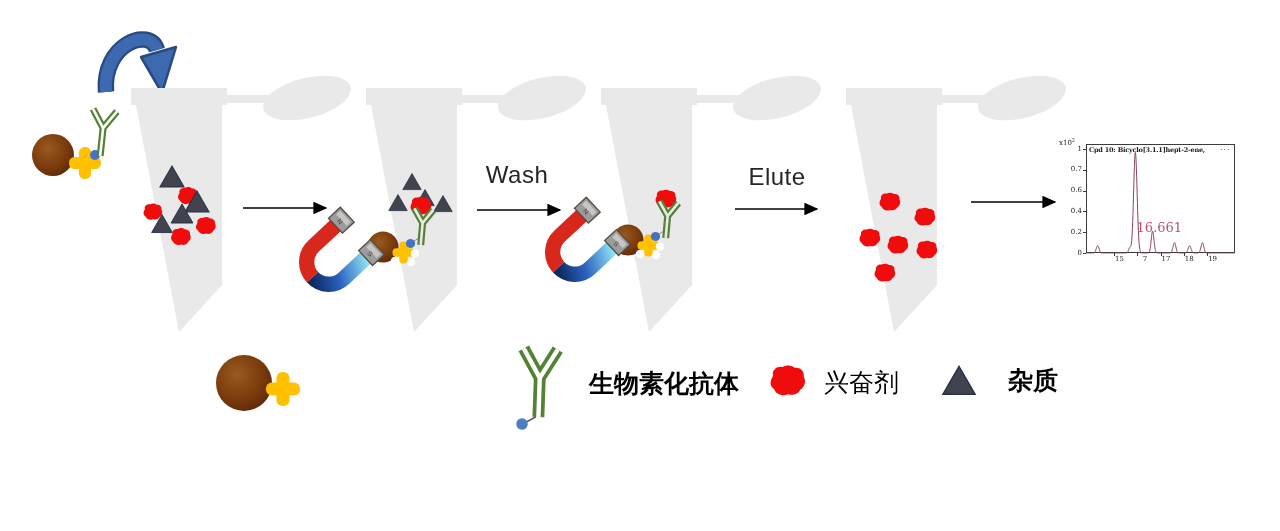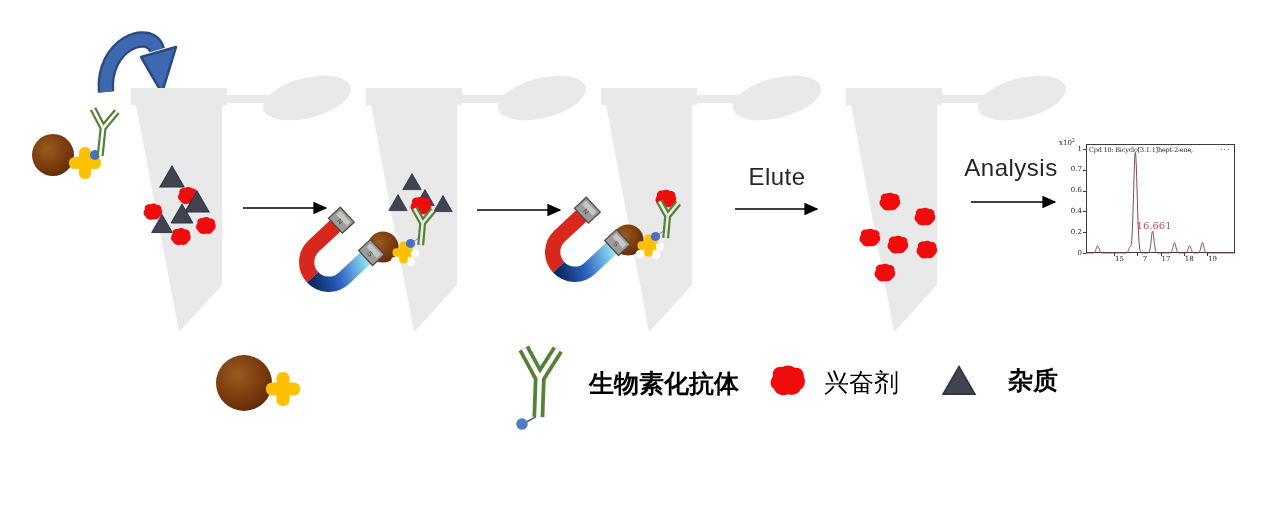--- a/index.html
+++ b/index.html
@@ -15,28 +15,28 @@
   .step-label{position:absolute;width:106px;text-align:center;font-size:24px;font-weight:300;
               color:#262626;letter-spacing:.5px;}
 
   
   #chrom{position:absolute;left:1058px;top:134px;width:192px;height:136px;
          font-family:"DejaVu Serif", serif;color:#222;}
   #chrom .ylab{position:absolute;left:1px;top:3px;font-size:7px;white-space:nowrap;}
   #chrom .ylab sup{font-size:5px;}
   #chrom .cbox{position:absolute;left:28px;top:10px;width:149px;height:109px;
                border:1px solid #3c3c3c;background:#fff;box-sizing:border-box;}
-  #chrom .ctitle{position:absolute;left:31px;top:12px;font-size:6.5px;letter-spacing:-.2px;white-space:nowrap;}
+  #chrom .ctitle{position:absolute;left:31px;top:12px;font-size:6.5px;letter-spacing:-.2px;white-space:nowrap;font-weight:bold;}
   #chrom .cmore{position:absolute;left:162px;top:9px;font-size:8px;letter-spacing:1px;}
   #curve-svg{position:absolute;left:28px;top:10px;}
   .cytick{position:absolute;width:24px;text-align:right;font-size:7px;}
   .cxtick{position:absolute;width:20px;text-align:right;font-size:7px;}
   .cymark{position:absolute;width:3px;height:1px;background:#3c3c3c;}
   .cxmark{position:absolute;width:1px;height:3px;background:#3c3c3c;}
-  .peaklab{position:absolute;width:32px;text-align:center;font-size:10px;color:#c0506a;}
+  .peaklab{position:absolute;width:32px;text-align:center;font-size:13px;color:#c0506a;}
 
   
   .legend-item{position:absolute;display:flex;align-items:center;}
   .legend-label{font-size:25px;color:#000;white-space:nowrap;}
 </style>
 </head>
 <body>
 
 <div class="stage">
 
@@ -162,22 +162,22 @@
 
     <use href="#magnet" transform="translate(330,261) rotate(47) scale(0.85)"></use>
     <use href="#magnet" transform="translate(576,251) rotate(47) scale(0.85)"></use>
 
     <line x1="243" y1="208" x2="326" y2="208" stroke="#000" stroke-width="1.4" marker-end="url(#arrowhead)"></line>
     <line x1="477" y1="210" x2="560" y2="210" stroke="#000" stroke-width="1.4" marker-end="url(#arrowhead)"></line>
     <line x1="735" y1="209" x2="817" y2="209" stroke="#000" stroke-width="1.4" marker-end="url(#arrowhead)"></line>
     <line x1="971" y1="202" x2="1055" y2="202" stroke="#000" stroke-width="1.4" marker-end="url(#arrowhead)"></line>
   </svg>
 
+  <div class="step-label" style="left:464px;top:161px;">Wash</div>
   <div class="step-label" style="left:724px;top:163px;">Elute</div>
-  <div class="step-label" style="left:958px;top:154px;">Analysis</div>
 
   <div id="chrom">
     <div class="ylab"><span>x10</span><sup>2</sup></div>
     <div class="cbox"></div>
     <svg id="curve-svg" width="149" height="109" viewBox="0 0 149 109" preserveAspectRatio="none">
       <polyline id="curve-path" fill="none" stroke="#8a4460" stroke-width="1" points="0.00,109.00 0.25,109.00 0.50,109.00 0.75,109.00 0.99,109.00 1.24,109.00 1.49,109.00 1.74,109.00 1.99,109.00 2.24,109.00 2.48,109.00 2.73,109.00 2.98,109.00 3.23,109.00 3.48,109.00 3.73,109.00 3.97,109.00 4.22,109.00 4.47,109.00 4.72,109.00 4.97,109.00 5.22,109.00 5.46,109.00 5.71,109.00 5.96,109.00 6.21,109.00 6.46,108.99 6.71,108.99 6.95,108.97 7.20,108.95 7.45,108.92 7.70,108.86 7.95,108.78 8.20,108.65 8.44,108.47 8.69,108.22 8.94,107.88 9.19,107.44 9.44,106.91 9.69,106.27 9.93,105.56 10.18,104.79 10.43,104.01 10.68,103.27 10.93,102.62 11.18,102.13 11.42,101.82 11.67,101.74 11.92,101.88 12.17,102.23 12.42,102.77 12.67,103.45 12.91,104.20 13.16,104.98 13.41,105.74 13.66,106.44 13.91,107.05 14.16,107.56 14.40,107.97 14.65,108.29 14.90,108.52 15.15,108.69 15.40,108.80 15.65,108.88 15.89,108.93 16.14,108.96 16.39,108.98 16.64,108.99 16.89,108.99 17.14,109.00 17.38,109.00 17.63,109.00 17.88,109.00 18.13,109.00 18.38,109.00 18.63,109.00 18.87,109.00 19.12,109.00 19.37,109.00 19.62,109.00 19.87,109.00 20.11,109.00 20.36,109.00 20.61,109.00 20.86,109.00 21.11,109.00 21.36,109.00 21.60,109.00 21.85,109.00 22.10,109.00 22.35,109.00 22.60,109.00 22.85,109.00 23.09,109.00 23.34,109.00 23.59,109.00 23.84,109.00 24.09,109.00 24.34,109.00 24.58,109.00 24.83,109.00 25.08,109.00 25.33,109.00 25.58,109.00 25.83,109.00 26.07,109.00 26.32,109.00 26.57,109.00 26.82,109.00 27.07,109.00 27.32,109.00 27.56,109.00 27.81,109.00 28.06,109.00 28.31,109.00 28.56,109.00 28.81,109.00 29.05,109.00 29.30,109.00 29.55,109.00 29.80,109.00 30.05,109.00 30.30,109.00 30.54,109.00 30.79,109.00 31.04,109.00 31.29,109.00 31.54,109.00 31.79,109.00 32.03,109.00 32.28,109.00 32.53,109.00 32.78,109.00 33.03,109.00 33.28,109.00 33.52,109.00 33.77,109.00 34.02,109.00 34.27,109.00 34.52,109.00 34.77,109.00 35.02,109.00 35.26,109.00 35.51,109.00 35.76,109.00 36.01,109.00 36.26,109.00 36.51,109.00 36.75,109.00 37.00,109.00 37.25,109.00 37.50,109.00 37.75,109.00 37.99,109.00 38.24,109.00 38.49,109.00 38.74,109.00 38.99,109.00 39.24,109.00 39.48,108.99 39.73,108.99 39.98,108.97 40.23,108.95 40.48,108.90 40.73,108.83 40.98,108.71 41.22,108.52 41.47,108.26 41.72,107.89 41.97,107.42 42.22,106.84 42.47,106.19 42.71,105.49 42.96,104.80 43.21,104.17 43.46,103.66 43.71,103.28 43.96,103.03 44.20,102.87 44.45,102.68 44.70,102.35 44.95,101.73 45.20,100.66 45.45,98.97 45.69,96.52 45.94,93.21 46.19,88.95 46.44,83.70 46.69,77.48 46.94,70.37 47.18,62.51 47.43,54.11 47.68,45.47 47.93,36.92 48.18,28.85 48.43,21.65 48.67,15.72 48.92,11.38 49.17,8.88 49.42,8.37 49.67,9.88 49.91,13.33 50.16,18.51 50.41,25.12 50.66,32.80 50.91,41.17 51.16,49.82 51.40,58.41 51.65,66.62 51.90,74.20 52.15,81.00 52.40,86.93 52.65,91.94 52.89,96.08 53.14,99.42 53.39,102.03 53.64,104.03 53.89,105.53 54.14,106.63 54.38,107.41 54.63,107.95 54.88,108.33 55.13,108.57 55.38,108.74 55.63,108.84 55.87,108.91 56.12,108.94 56.37,108.97 56.62,108.98 56.87,108.99 57.12,108.99 57.36,109.00 57.61,109.00 57.86,109.00 58.11,109.00 58.36,109.00 58.61,109.00 58.85,109.00 59.10,109.00 59.35,109.00 59.60,109.00 59.85,109.00 60.10,109.00 60.34,109.00 60.59,109.00 60.84,109.00 61.09,108.99 61.34,108.98 61.59,108.97 61.83,108.94 62.08,108.89 62.33,108.80 62.58,108.66 62.83,108.44 63.08,108.11 63.32,107.62 63.57,106.94 63.82,106.02 64.07,104.81 64.32,103.31 64.57,101.50 64.81,99.43 65.06,97.17 65.31,94.82 65.56,92.54 65.81,90.49 66.06,88.83 66.30,87.71 66.55,87.22 66.80,87.41 67.05,88.27 67.30,89.71 67.55,91.61 67.79,93.81 68.04,96.14 68.29,98.46 68.54,100.63 68.79,102.55 69.04,104.19 69.28,105.53 69.53,106.57 69.78,107.35 70.03,107.92 70.28,108.31 70.53,108.57 70.77,108.75 71.02,108.85 71.27,108.92 71.52,108.96 71.77,108.98 72.02,108.99 72.27,108.99 72.51,109.00 72.76,109.00 73.01,109.00 73.26,109.00 73.51,109.00 73.75,109.00 74.00,109.00 74.25,109.00 74.50,109.00 74.75,109.00 75.00,109.00 75.25,109.00 75.49,109.00 75.74,109.00 75.99,109.00 76.24,109.00 76.49,109.00 76.73,109.00 76.98,109.00 77.23,109.00 77.48,109.00 77.73,109.00 77.98,109.00 78.23,109.00 78.47,109.00 78.72,109.00 78.97,109.00 79.22,109.00 79.47,109.00 79.72,109.00 79.96,109.00 80.21,109.00 80.46,109.00 80.71,109.00 80.96,109.00 81.21,109.00 81.45,109.00 81.70,109.00 81.95,109.00 82.20,109.00 82.45,109.00 82.70,109.00 82.94,109.00 83.19,108.99 83.44,108.98 83.69,108.97 83.94,108.95 84.19,108.91 84.43,108.84 84.68,108.74 84.93,108.58 85.18,108.35 85.43,108.03 85.68,107.60 85.92,107.03 86.17,106.31 86.42,105.46 86.67,104.48 86.92,103.40 87.17,102.28 87.41,101.20 87.66,100.21 87.91,99.42 88.16,98.87 88.41,98.63 88.66,98.71 88.90,99.11 89.15,99.79 89.40,100.69 89.65,101.73 89.90,102.84 90.15,103.95 90.39,104.98 90.64,105.90 90.89,106.69 91.14,107.33 91.39,107.83 91.64,108.20 91.88,108.48 92.13,108.67 92.38,108.79 92.63,108.88 92.88,108.93 93.13,108.96 93.37,108.98 93.62,108.99 93.87,108.99 94.12,109.00 94.37,109.00 94.62,109.00 94.86,109.00 95.11,109.00 95.36,109.00 95.61,109.00 95.86,109.00 96.11,109.00 96.35,109.00 96.60,109.00 96.85,109.00 97.10,109.00 97.35,109.00 97.60,109.00 97.84,109.00 98.09,109.00 98.34,108.99 98.59,108.99 98.84,108.98 99.09,108.96 99.33,108.93 99.58,108.88 99.83,108.81 100.08,108.70 100.33,108.53 100.58,108.31 100.82,107.99 101.07,107.59 101.32,107.09 101.57,106.48 101.82,105.79 102.07,105.03 102.31,104.25 102.56,103.49 102.81,102.81 103.06,102.26 103.31,101.89 103.55,101.74 103.80,101.81 104.05,102.10 104.30,102.59 104.55,103.22 104.80,103.96 105.04,104.74 105.29,105.51 105.54,106.23 105.79,106.87 106.04,107.41 106.29,107.85 106.53,108.20 106.78,108.46 107.03,108.64 107.28,108.77 107.53,108.86 107.78,108.92 108.03,108.95 108.27,108.97 108.52,108.99 108.77,108.99 109.02,109.00 109.27,109.00 109.51,109.00 109.76,109.00 110.01,109.00 110.26,109.00 110.51,109.00 110.76,109.00 111.00,108.99 111.25,108.99 111.50,108.98 111.75,108.96 112.00,108.93 112.25,108.88 112.49,108.79 112.74,108.67 112.99,108.48 113.24,108.20 113.49,107.83 113.74,107.33 113.98,106.69 114.23,105.90 114.48,104.98 114.73,103.95 114.98,102.84 115.23,101.73 115.47,100.69 115.72,99.79 115.97,99.11 116.22,98.71 116.47,98.63 116.72,98.87 116.96,99.42 117.21,100.21 117.46,101.20 117.71,102.28 117.96,103.40 118.21,104.48 118.45,105.46 118.70,106.31 118.95,107.03 119.20,107.60 119.45,108.03 119.70,108.35 119.94,108.58 120.19,108.74 120.44,108.84 120.69,108.91 120.94,108.95 121.19,108.97 121.43,108.98 121.68,108.99 121.93,109.00 122.18,109.00 122.43,109.00 122.68,109.00 122.92,109.00 123.17,109.00 123.42,109.00 123.67,109.00 123.92,109.00 124.17,109.00 124.41,109.00 124.66,109.00 124.91,109.00 125.16,109.00 125.41,109.00 125.66,109.00 125.90,109.00 126.15,109.00 126.40,109.00 126.65,109.00 126.90,109.00 127.15,109.00 127.39,109.00 127.64,109.00 127.89,109.00 128.14,109.00 128.39,109.00 128.64,109.00 128.88,109.00 129.13,109.00 129.38,109.00 129.63,109.00 129.88,109.00 130.13,109.00 130.37,109.00 130.62,109.00 130.87,109.00 131.12,109.00 131.37,109.00 131.62,109.00 131.86,109.00 132.11,109.00 132.36,109.00 132.61,109.00 132.86,109.00 133.11,109.00 133.35,109.00 133.60,109.00 133.85,109.00 134.10,109.00 134.35,109.00 134.60,109.00 134.84,109.00 135.09,109.00 135.34,109.00 135.59,109.00 135.84,109.00 136.09,109.00 136.33,109.00 136.58,109.00 136.83,109.00 137.08,109.00 137.33,109.00 137.58,109.00 137.82,109.00 138.07,109.00 138.32,109.00 138.57,109.00 138.82,109.00 139.07,109.00 139.31,109.00 139.56,109.00 139.81,109.00 140.06,109.00 140.31,109.00 140.56,109.00 140.81,109.00 141.05,109.00 141.30,109.00 141.55,109.00 141.80,109.00 142.05,109.00 142.29,109.00 142.54,109.00 142.79,109.00 143.04,109.00 143.29,109.00 143.54,109.00 143.78,109.00 144.03,109.00 144.28,109.00 144.53,109.00 144.78,109.00 145.03,109.00 145.28,109.00 145.52,109.00 145.77,109.00 146.02,109.00 146.27,109.00 146.52,109.00 146.76,109.00 147.01,109.00 147.26,109.00 147.51,109.00 147.76,109.00 148.01,109.00 148.25,109.00 148.50,109.00 148.75,109.00 149.00,109.00"></polyline>
     </svg>
     <div class="ctitle">Cpd 10: Bicyclo[3.1.1]hept-2-ene,</div>
     <div class="cmore">...</div>
     <div class="peaklab" id="peak-label" style="left: 78.6077px; top: 86.2px;">16.661</div>

